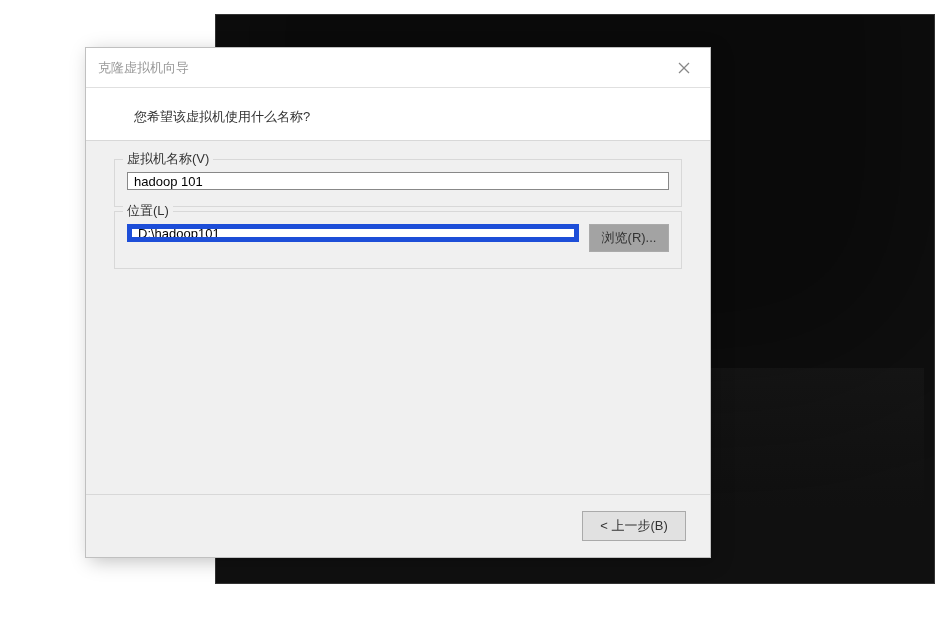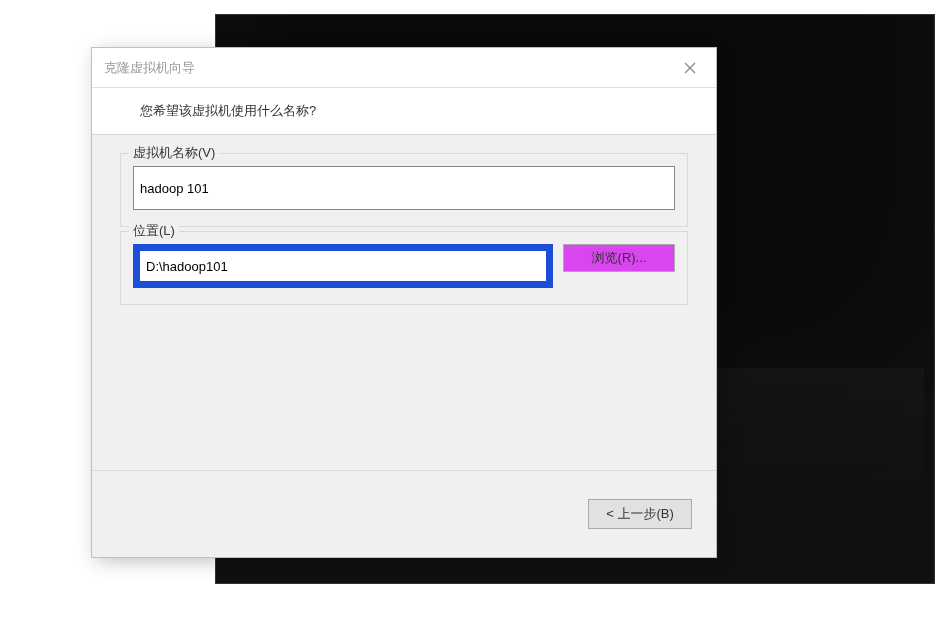--- a/index.html
+++ b/index.html
@@ -31,21 +31,21 @@
       position: absolute;
       left: 10px;
       right: 10px;
       bottom: 15px;
       height: 200px;
       background: linear-gradient(to bottom, rgba(30,30,30,0.4), rgba(0,0,0,0) 70%);
       pointer-events: none;
     }
     .dialog {
       position: absolute;
-      left: 92px;
+      left: 86px;
       top: 48px;
       width: 624px;
       height: 509px;
       background: #f0f0f0;
       box-shadow: 0 0 0 1px #c0c0c0, 4px 4px 18px rgba(0,0,0,0.25);
       display: flex;
       flex-direction: column;
     }
     .titlebar {
       height: 40px;
@@ -86,21 +86,21 @@
     }
     .header-title {
       font-weight: bold;
       font-size: 13px;
       color: #000;
     }
     .header-sub {
       padding-left: 26px;
       font-size: 13px;
       color: #333;
-      margin-top: 0;
+      margin-top: 6px;
     }
     .content {
       flex: 1;
       padding: 18px 28px 0 28px;
       background: #f0f0f0;
     }
     .group {
       border: 1px solid #d8d8d8;
       padding: 12px 12px 16px 12px;
       margin-bottom: 4px;
@@ -110,50 +110,50 @@
       position: absolute;
       top: -10px;
       left: 8px;
       background: #f0f0f0;
       padding: 0 4px;
       font-size: 13px;
       color: #333;
     }
     .text-input {
       width: 100%;
-      height: 44px;
+      height: 18px;
       border: 1px solid #888;
       padding: 4px 6px;
       font-family: inherit;
       font-size: 13px;
       background: #fff;
       outline: none;
     }
     .row {
       display: flex;
       gap: 10px;
       align-items: stretch;
     }
     .row .text-input {
       flex: 1;
-      border: 7px solid #1d4ed8;
+      border: 5px solid #1d4ed8;
     }
     .browse-btn {
-      width: 112px;
+      width: 80px;
       height: 28px;
       border: 1px solid #aaa;
-      background: #d946ef;
+      background: #a3a3a3;
       font-family: inherit;
       font-size: 13px;
       cursor: pointer;
       color: #333;
     }
     .footer {
       border-top: 1px solid #d8d8d8;
-      padding: 28px 24px;
+      padding: 16px 24px;
       display: flex;
       justify-content: flex-end;
       gap: 12px;
       background: #f0f0f0;
     }
     .footer-btn {
       width: 104px;
       height: 30px;
       border: 1px solid #aaa;
       background: #e1e1e1;

